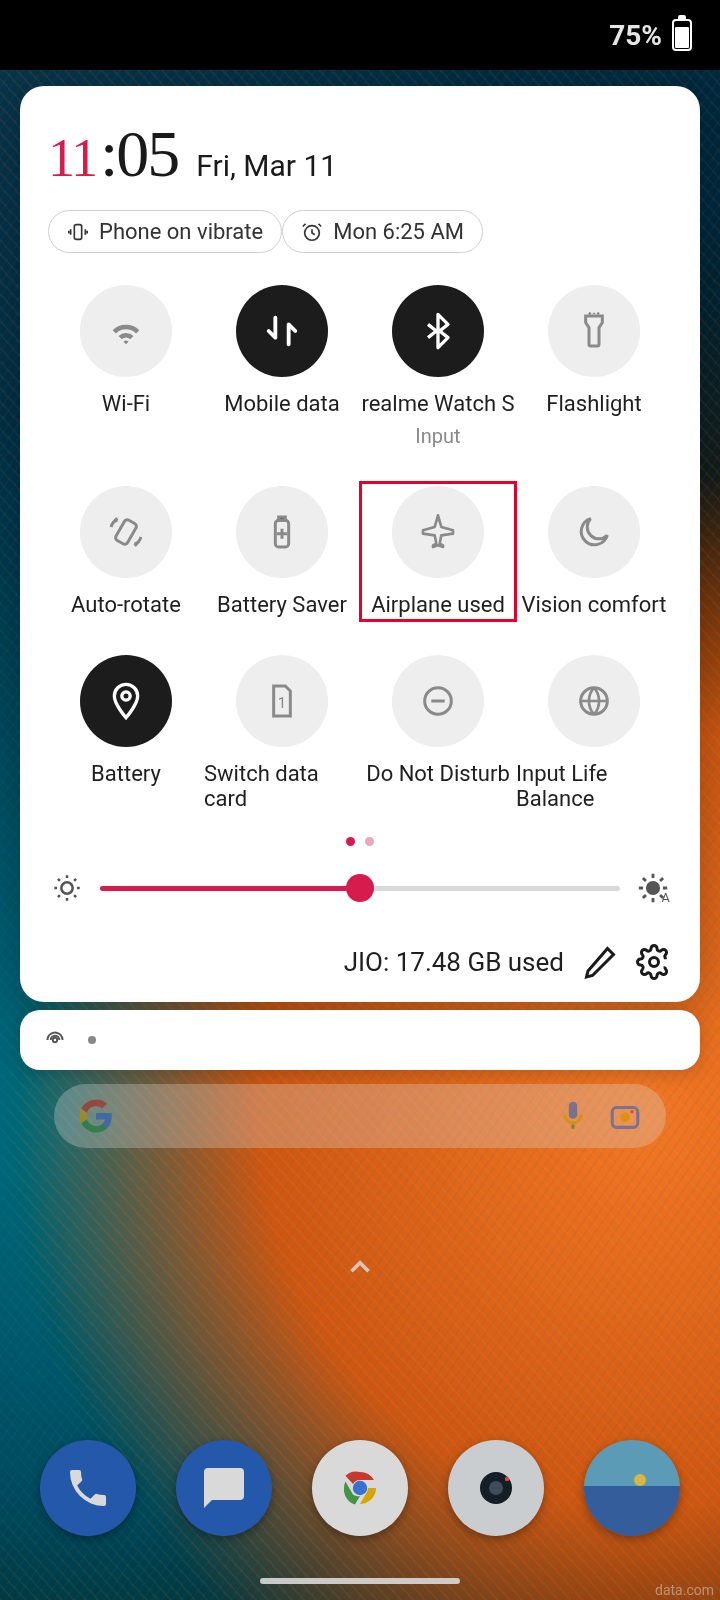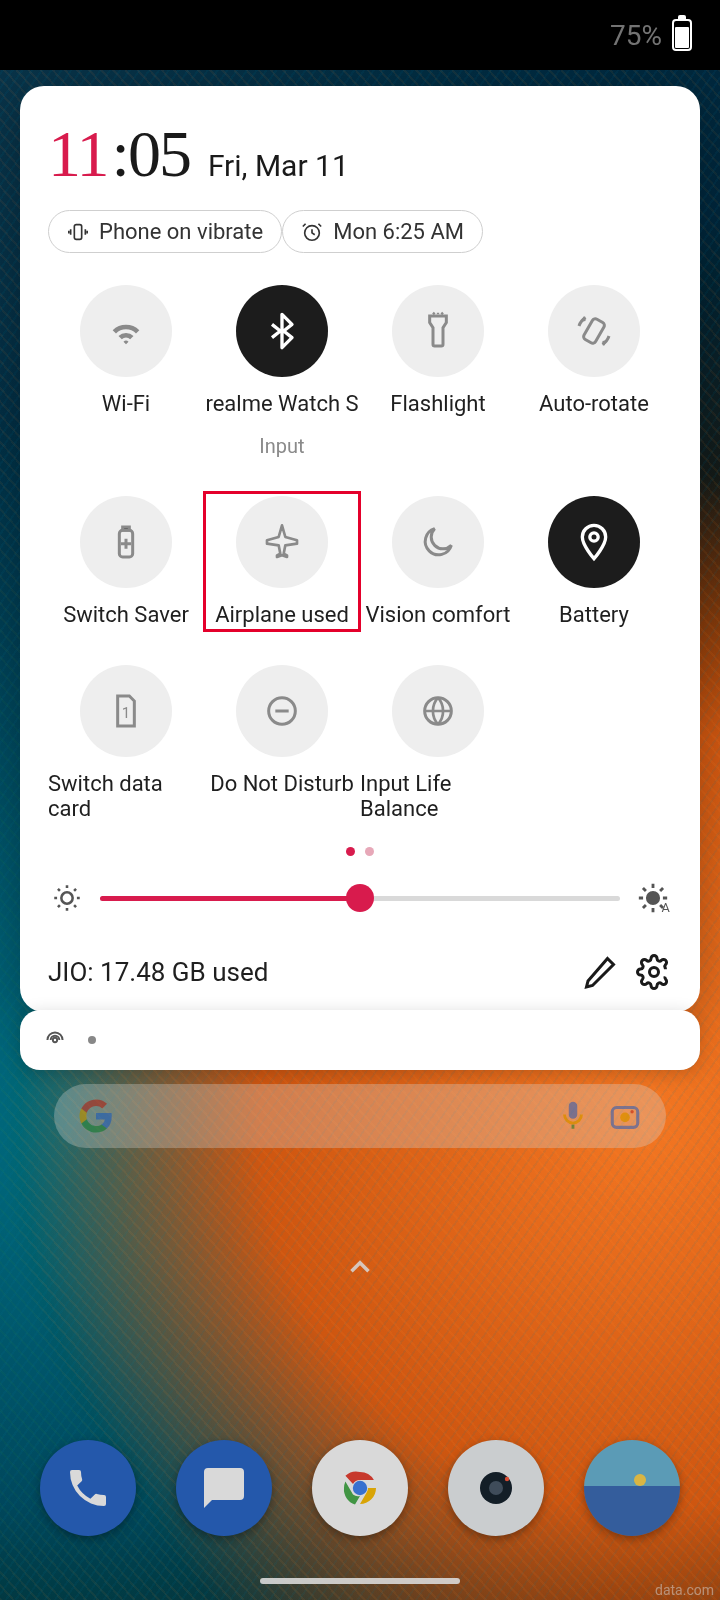--- a/index.html
+++ b/index.html
@@ -19,36 +19,36 @@
     content:""; position:absolute; inset:0;
     background: repeating-linear-gradient(48deg, rgba(255,160,80,.08) 0 2px, transparent 2px 9px),
                 repeating-linear-gradient(-55deg, rgba(20,120,150,.10) 0 2px, transparent 2px 8px);
     opacity:.8;
   }
 
   
   .status-bar {
     position: absolute; top: 0; left: 0; right: 0; height: 70px;
     display: flex; align-items: center; justify-content: flex-end;
-    padding: 0 28px; color: #737373; font-size: 28px; font-weight: 400;
+    padding: 0 28px; color: #e5e5e5; font-size: 28px; font-weight: 700;
     background: #000;
   }
   .battery-icon { width: 20px; height: 32px; border: 2.5px solid #fff; border-radius: 4px; margin-left: 10px; position: relative; }
   .battery-icon::before { content:""; position:absolute; top:-6px; left:4px; right:4px; height:4px; background:#fff; border-radius:2px 2px 0 0; }
   .battery-icon::after { content:""; position:absolute; bottom:1px; left:1px; right:1px; height:75%; background:#fff; border-radius:1px; }
 
   
   .panel {
     position: absolute; top: 86px; left: 20px; right: 20px;
     background: #fff; border-radius: 24px; padding: 30px 28px 22px;
     box-shadow: 0 8px 40px rgba(0,0,0,.25);
   }
 
   .clock-row { display: flex; align-items: baseline; gap: 18px; margin-bottom: 18px; }
-  .clock-hours { font-size: 66px; font-weight: 400; color: #d81b4d; letter-spacing: -2px; font-family: Georgia, serif; }
+  .clock-hours { font-size: 54px; font-weight: 400; color: #d81b4d; letter-spacing: -2px; font-family: Georgia, serif; }
   .clock-rest { font-size: 66px; font-weight: 400; color: #1a1a1a; letter-spacing: -2px; font-family: Georgia, serif; margin-left: -14px; }
   .date-text { font-size: 30px; color: #1a1a1a; font-weight: 400; }
 
   .chip-row { display:flex; margin-bottom: 28px; }
   .chip {
     border: 1.5px solid #cfcfcf; border-radius: 24px; padding: 8px 18px;
     display:flex; align-items:center; gap:10px; color:#333; font-size: 22px;
   }
   .chip svg { width:22px; height:22px; flex-shrink:0; }
 
@@ -56,34 +56,34 @@
   .tile { display:flex; flex-direction:column; align-items:center; position:relative; padding:4px 0; }
   .tile.highlight { outline: 3px solid #e4002b; outline-offset: -2px; }
   .tile-circle {
     width: 92px; height: 92px; border-radius: 50%;
     display:flex; align-items:center; justify-content:center;
     background:#eeeeee; color:#8a8a8a;
   }
   .tile-circle.active { background:#1c1c1c; color:#fff; }
   .tile-circle svg { width: 40px; height: 40px; }
   .tile-label { margin-top: 14px; font-size: 22px; color:#1f1f1f; text-align:left; }
-  .tile-sublabel { margin-top: 18px; font-size: 20px; color:#8a8a8a; text-align:center; }
+  .tile-sublabel { margin-top: 8px; font-size: 20px; color:#8a8a8a; text-align:center; }
 
   .pager { display:flex; justify-content:center; gap:10px; margin: 22px 0 14px; }
   .dot { width:9px; height:9px; border-radius:50%; background:#e7a8b8; }
   .dot.active { background:#d81b4d; }
 
   .slider-row { display:flex; align-items:center; gap:16px; padding: 8px 2px 22px; }
   .slider-row svg { width:34px; height:34px; color:#555; }
   .slider { flex:1; position:relative; height:40px; display:flex; align-items:center; }
   .track { height:5px; background:#d9d9d9; border-radius:3px; width:100%; position:relative; }
   .track-fill { position:absolute; left:0; top:0; bottom:0; background:#d81b4d; border-radius:3px; width:50%; }
   .thumb { position:absolute; left:50%; width:28px; height:28px; border-radius:50%; background:#d81b4d; transform:translate(-50%, 0); }
 
-  .panel-footer { display:flex; align-items:center; gap:18px; padding-top:14px; }
+  .panel-footer { display:flex; align-items:center; gap:18px; padding-top:14px;text-align:right; }
   .panel-footer .usage { flex:1; font-size:26px; color:#1f1f1f; }
   .panel-footer svg { width:36px; height:36px; color:#1a1a1a; }
 
   
   .notif-stub {
     position:absolute; top: 1010px; left:20px; right:20px; height:60px;
     background:#fff; border-radius:20px; display:flex; align-items:center; padding:0 22px; gap:20px;
     box-shadow: 0 4px 18px rgba(0,0,0,.18);
   }
   .notif-stub .nd { width:8px; height:8px; border-radius:50%; background:#888; }
@@ -151,20 +151,28 @@
         <div class="tile-circle">
           <svg viewBox="0 0 24 24">
             <use href="#ic-wifi"></use>
           </svg>
         </div>
         <div class="tile-label">Wi-Fi</div>
       </div>
       <div class="tile">
         <div class="tile-circle active">
           <svg viewBox="0 0 24 24">
+            <use href="#ic-data"></use>
+          </svg>
+        </div>
+        <div class="tile-label">Mobile data</div>
+      </div>
+      <div class="tile">
+        <div class="tile-circle active">
+          <svg viewBox="0 0 24 24">
             <use href="#ic-bluetooth"></use>
           </svg>
         </div>
         <div class="tile-label">realme Watch S</div>
         <div class="tile-sublabel">Input</div>
       </div>
       <div class="tile">
         <div class="tile-circle">
           <svg viewBox="0 0 24 24">
             <use href="#ic-flashlight"></use>
@@ -179,21 +187,21 @@
           </svg>
         </div>
         <div class="tile-label">Auto-rotate</div>
       </div>
       <div class="tile">
         <div class="tile-circle">
           <svg viewBox="0 0 24 24">
             <use href="#ic-batterysaver"></use>
           </svg>
         </div>
-        <div class="tile-label">Switch Saver</div>
+        <div class="tile-label">Battery Saver</div>
       </div>
       <div class="tile highlight">
         <div class="tile-circle">
           <svg viewBox="0 0 24 24">
             <use href="#ic-airplane"></use>
           </svg>
         </div>
         <div class="tile-label">Airplane used</div>
       </div>
       <div class="tile">

